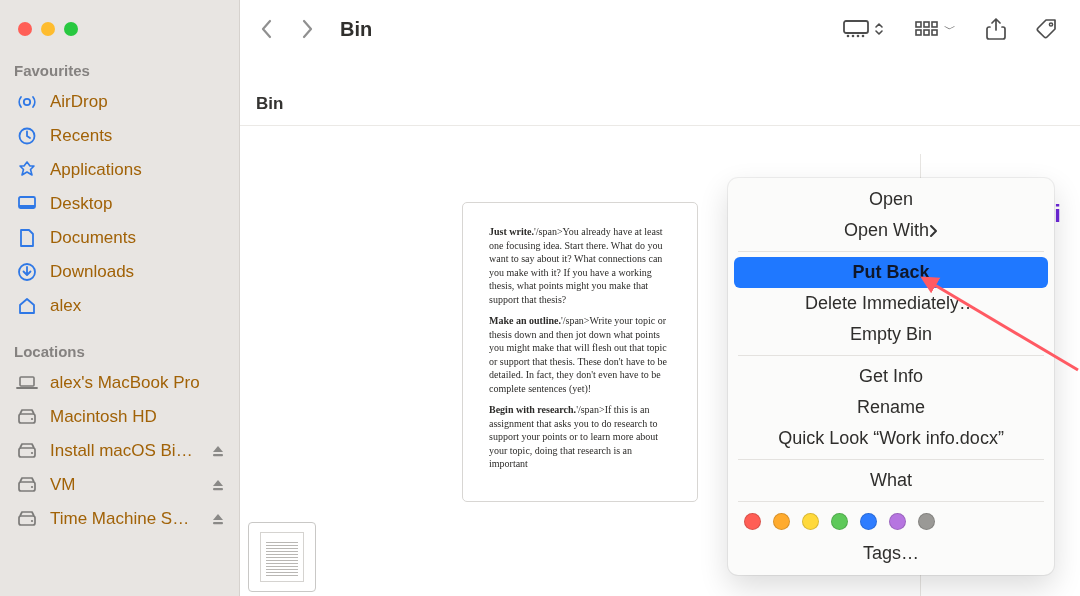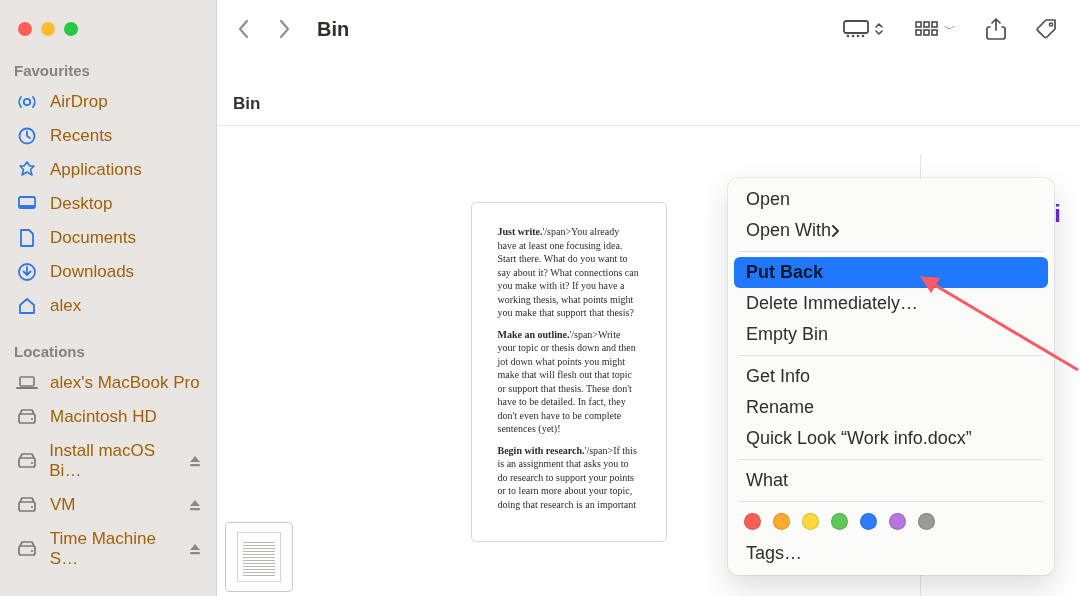--- a/index.html
+++ b/index.html
@@ -5,21 +5,21 @@
   * { box-sizing: border-box; margin: 0; padding: 0; }
   body {
     font-family: -apple-system, "Helvetica Neue", Helvetica, Arial, sans-serif;
     width: 1080px; height: 596px;
     display: flex; overflow: hidden;
     background: #fff; color: #31302e;
     position: relative;
   }
   
   .sidebar {
-    width: 217px; height: 100%;
+    width: 240px; height: 100%;
     background: #e8e5e2;
     padding-top: 12px;
     border-right: 1px solid #d6d2ce;
   }
   .traffic-lights { display: flex; gap: 9px; padding: 10px 0 20px 18px; }
   .tl { width: 14px; height: 14px; border-radius: 50%; }
   .tl-close  { background:#ff5f57; }
   .tl-min    { background:#febc2e; }
   .tl-max    { background:#28c840; }
 
@@ -69,21 +69,21 @@
     position:relative; overflow:hidden;
   }
   .thumb .mini::after{
     content:""; position:absolute; left:6px; right:6px; top:10px; bottom:6px;
     background:repeating-linear-gradient(#b9b7b4 0 1px, transparent 1px 3px);
   }
 
   
   .preview-pane { flex:1; display:flex; justify-content:center; align-items:flex-start; padding-top:48px; }
   .doc-preview {
-    width:196px; border:1px solid #d8d6d3; border-radius:5px; background:#fff;
+    width:236px; border:1px solid #d8d6d3; border-radius:5px; background:#fff;
     padding:22px 26px; font-family: Georgia, "Times New Roman", serif;
     font-size:10px; line-height:1.35; color:#2c2b29;
   }
   .doc-preview p { margin-bottom:8px; }
   .doc-preview b { font-weight:700; }
 
   
   .info-panel {
     width:160px; border-left:1px solid #e7e5e2;
     padding:40px 8px 0 10px; overflow:hidden;
@@ -107,21 +107,21 @@
   
   .context-menu {
     position:absolute; left:728px; top:178px; width:326px;
     background:#fbfbfa; border-radius:10px;
     box-shadow:0 12px 30px rgba(0,0,0,.14), 0 0 0 1px rgba(0,0,0,.06);
     padding:6px; font-size:18px; color:#2f2e2c;
     z-index:50;
   }
   .cm-item {
     padding:5px 12px; border-radius:6px;
-    display:flex; align-items:center; justify-content:flex-start;
+    display:flex; align-items:center; justify-content:center;
   }
   .cm-item.highlight { background:#1f78ff; color:#0f172a;font-weight:bold; }
   .cm-sep { height:1px; background:#e4e2df; margin:5px 4px; }
   .cm-arrow { font-size:15px; color:#333; }
   .cm-tag-row { display:flex; gap:12px; padding:6px 10px 8px 10px; }
   .tag-dot { width:17px; height:17px; border-radius:50%; border:1px solid rgba(0,0,0,.15); }
 
   
   .arrow-anno { position:absolute; left:918px; top:275px; z-index:60; pointer-events:none; }
 </style>

